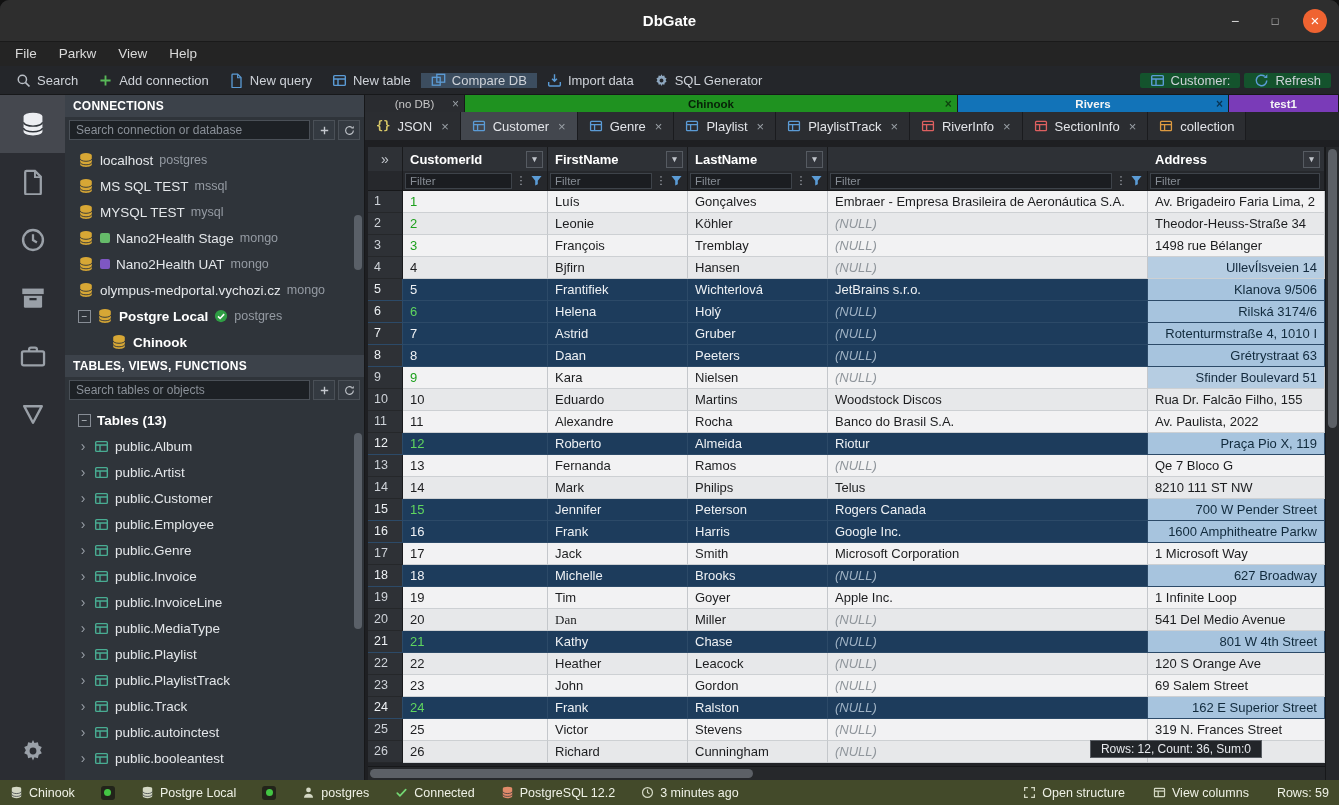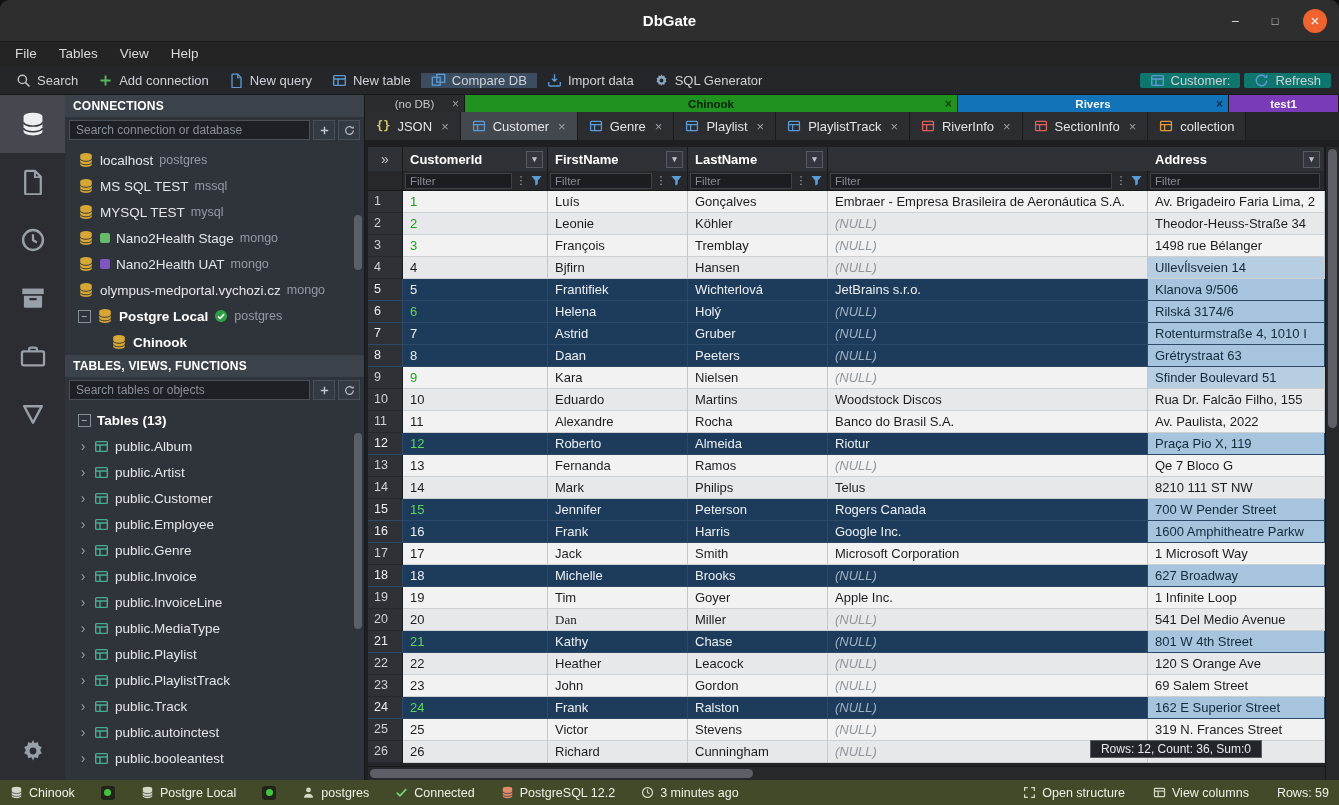--- a/index.html
+++ b/index.html
@@ -13,21 +13,21 @@
 .wc{width:24px;height:24px;display:flex;align-items:center;justify-content:center;color:#d8d8d8;font-size:14px;border-radius:50%;}
 .wc.max{font-size:11px;}
 .wc.close{background:#ef6331;color:#fff;font-size:15px;}
 
 .menubar{height:24px;background:#242424;display:flex;align-items:center;padding-left:4px;flex:0 0 auto;}
 .menu-item{padding:0 11px;color:#dadada;font-size:13.5px;line-height:24px;}
 .toolbar{height:29px;background:#24262a;display:flex;align-items:stretch;flex:0 0 auto;border-bottom:1px solid #17181a;padding:0 6px;}
 .tb-group{display:flex;align-items:center;}
 .tb-btn{display:flex;align-items:center;gap:6px;padding:0 10px;color:#ced2d8;font-size:13px;white-space:nowrap;}
 .tb-btn.active{background:#3c4d5f;}
-.tb-btn.framed{background:#0f766e;margin:2px 2px;border-radius:2px;}
+.tb-btn.framed{background:#14532d;margin:2px 2px;border-radius:2px;}
 .tb-spacer{flex:1;}
 .tb-ic{width:15px;height:15px;color:#5b9bd5;}
 .tb-ic.search{color:#b9bec5;}
 .tb-ic.add-connection{color:#58b858;}
 .tb-ic.gear{color:#8fa8c0;}
 
 .main{flex:1;display:flex;min-height:0;}
 .actbar{width:65px;background:#2b2d33;display:flex;flex-direction:column;align-items:center;flex:0 0 auto;}
 .act-top{display:flex;flex-direction:column;width:100%;}
 .act-bottom{margin-top:auto;width:100%;}
@@ -100,21 +100,21 @@
 .grow{height:22px;display:flex;background:#f2f2f3;}
 .grow.odd{background:#e7e8ea;}
 .grow.sel{background:#1d3c5c;}
 .gc{padding:0 7px;line-height:21px;font-size:13px;color:#1c1d1f;border-right:1px solid #c4c7cb;border-bottom:1px solid #cdd0d3;overflow:hidden;white-space:nowrap;flex:0 0 auto;}
 .grow.sel .gc{color:#eef1f4;border-right-color:#2c4a68;border-bottom-color:#2c4a68;}
 .gc.num{width:35px;background:#2e3136;color:#cfd3d9;border-right:1px solid #191a1c;border-bottom:1px solid #25272a;font-size:12.5px;padding:0 0 0 6px;}
 .gc.green{color:#1da01d;}
 .grow.sel .gc.green{color:#5fd65f;}
 .nullv{font-style:italic;color:#8f959b;}
 .grow.sel .nullv{color:#9fb2c4;}
-.gc.asel{background:#b6cde2;color:#13293d;}
+.gc.asel{background:#b6cde2;color:#13293d;text-align:right;}
 .grow.sel .gc.asel{background:#a7c4de;color:#112a3c;}
 .sel-badge{position:absolute;right:77px;bottom:22px;background:#222529;border:1px solid #5a5e64;color:#e8eaee;font-size:12px;padding:1px 10px;white-space:nowrap;z-index:5;}
 .vscroll{width:14px;background:#26282b;flex:0 0 auto;position:relative;border-left:1px solid #17181a;}
 .vthumb{position:absolute;left:2px;right:2px;top:2px;height:44%;background:#5c6066;border-radius:5px;}
 .hscroll{height:14px;background:#26282b;flex:0 0 auto;position:relative;border-top:1px solid #17181a;}
 .hthumb{position:absolute;top:2px;bottom:2px;left:2px;width:40%;background:#5c6066;border-radius:5px;}
 
 .statusbar{height:25px;background:#434a2a;display:flex;align-items:center;padding:0 10px;flex:0 0 auto;color:#eff1e6;font-size:12.5px;}
 .sb-group{display:flex;align-items:center;gap:26px;}
 .sb-right{margin-left:auto;display:flex;align-items:center;gap:28px;}
@@ -205,21 +205,21 @@
     <div class="title">DbGate</div>
     <div class="win-controls">
       <span class="wc min">−</span>
       <span class="wc max">□</span>
       <span class="wc close">×</span>
     </div>
   </div>
 
   <div class="menubar" id="menubar">
       <span class="menu-item">File</span>
-      <span class="menu-item">Tables</span>
+      <span class="menu-item">Parkw</span>
       <span class="menu-item">View</span>
       <span class="menu-item">Help</span>
     </div>
 
   <div class="toolbar">
     <div class="tb-group" id="tbLeft">
         <div class="tb-btn">
           <svg class="ic tb-ic search" viewBox="0 0 16 16">
             <use href="#i-search"></use>
           </svg>

